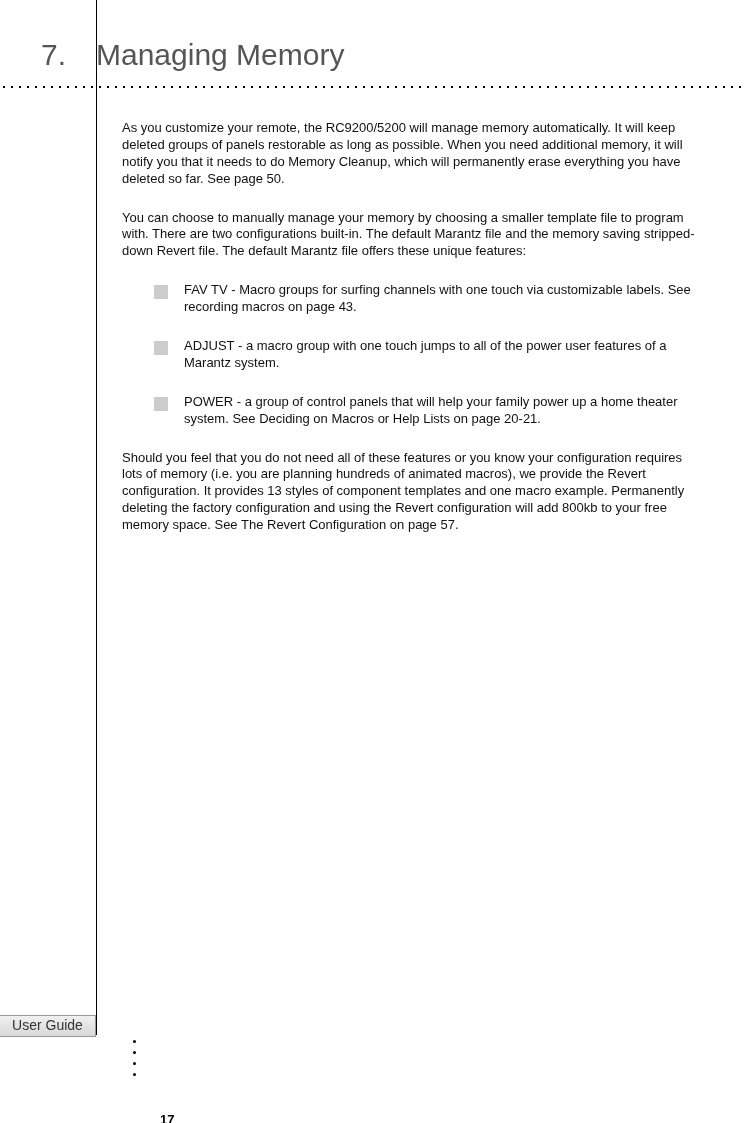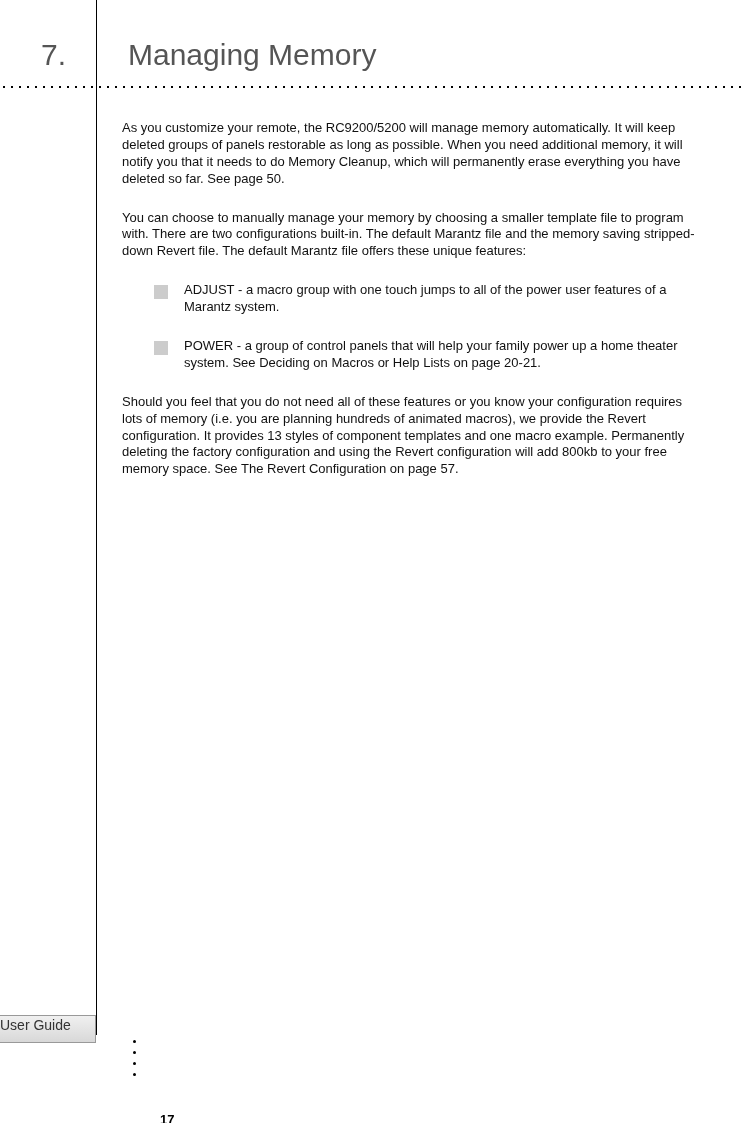--- a/index.html
+++ b/index.html
@@ -40,21 +40,20 @@
     }
     .chapter-number {
       width: 96px;
       text-align: right;
       padding-right: 30px;
       font-size: 30px;
       color: #555;
       font-weight: normal;
     }
     .chapter-title {
-      padding-left: 32px;
       font-size: 30px;
       color: #555;
       font-weight: normal;
     }
     .dotted-line {
       position: absolute;
       left: 0;
       top: 85px;
       width: 745px;
       height: 4px;
@@ -90,25 +89,26 @@
       top: 3px;
       width: 14px;
       height: 14px;
       background: #ccc;
     }
     .user-guide-label {
       position: absolute;
       left: 0;
       top: 1015px;
       width: 96px;
-      height: 28px;
+      height: 22px;
       background: linear-gradient(to bottom, #f0f0f0, #d8d8d8);
       border: 1px solid #999;
       border-left: none;
       font-size: 14px;
+      text-align: center;
       line-height: 19px;
       color: #333;
     }
     .page-number {
       position: absolute;
       left: 160px;
       top: 1112px;
       font-size: 13px;
       font-weight: bold;
       color: #000;
@@ -141,20 +141,21 @@
 
 <div class="dotted-line"></div>
 
 <div class="content">
   <p>As you customize your remote, the RC9200/5200 will manage memory automatically. It will keep deleted groups of panels restorable as long as possible. When you need additional memory, it will notify you that it needs to do  Memory Cleanup,  which will permanently erase everything you have deleted so far. See page 50.</p>
   <p>You can choose to manually manage your memory by choosing a smaller template file to program with. There are two configurations built-in.  The default Marantz file and the memory saving stripped-down Revert file. The default Marantz file offers these unique features:</p>
 
   <ul class="bullet-list">
     <li>
       <span class="bullet-square"></span>
+      <span>FAV TV - Macro groups for surfing channels with one touch via customizable labels. See recording macros on page 43.</span>
     </li>
     <li>
       <span class="bullet-square"></span>
       <span>ADJUST - a macro group with one touch jumps to all of the power user features of a Marantz system.</span>
     </li>
     <li>
       <span class="bullet-square"></span>
       <span>POWER - a group of control panels that will help your family power up a home theater system. See Deciding on Macros or Help Lists on page 20-21.</span>
     </li>
   </ul>

